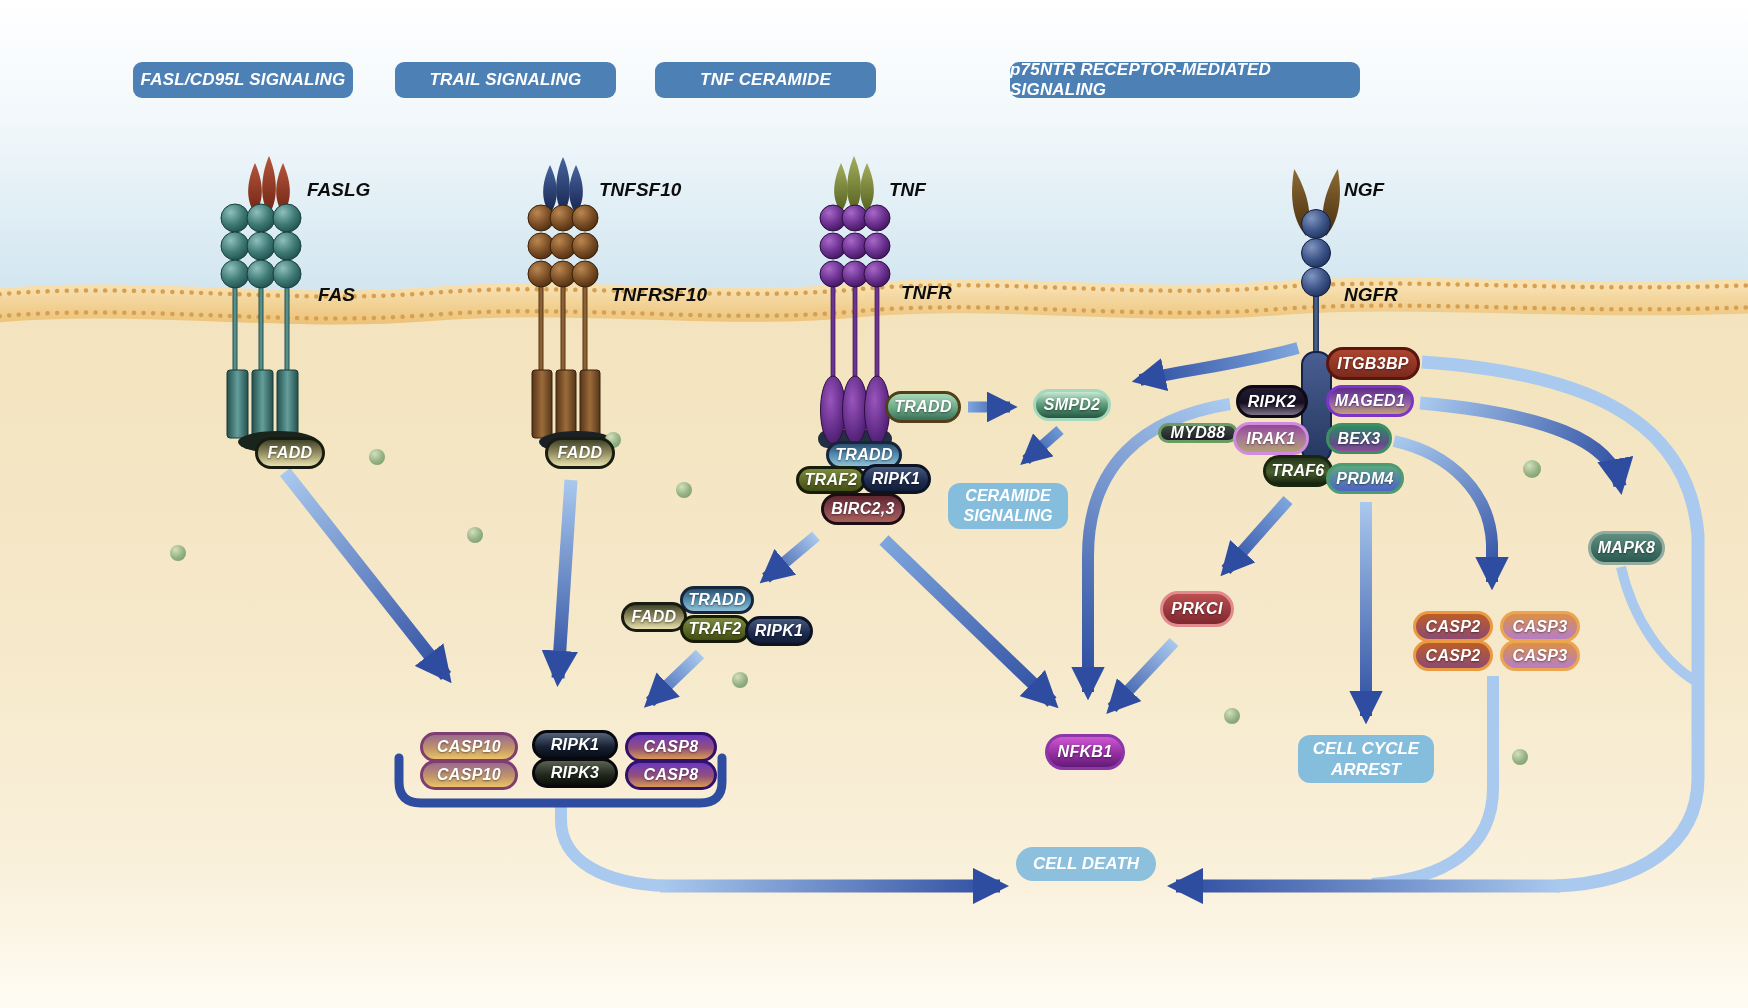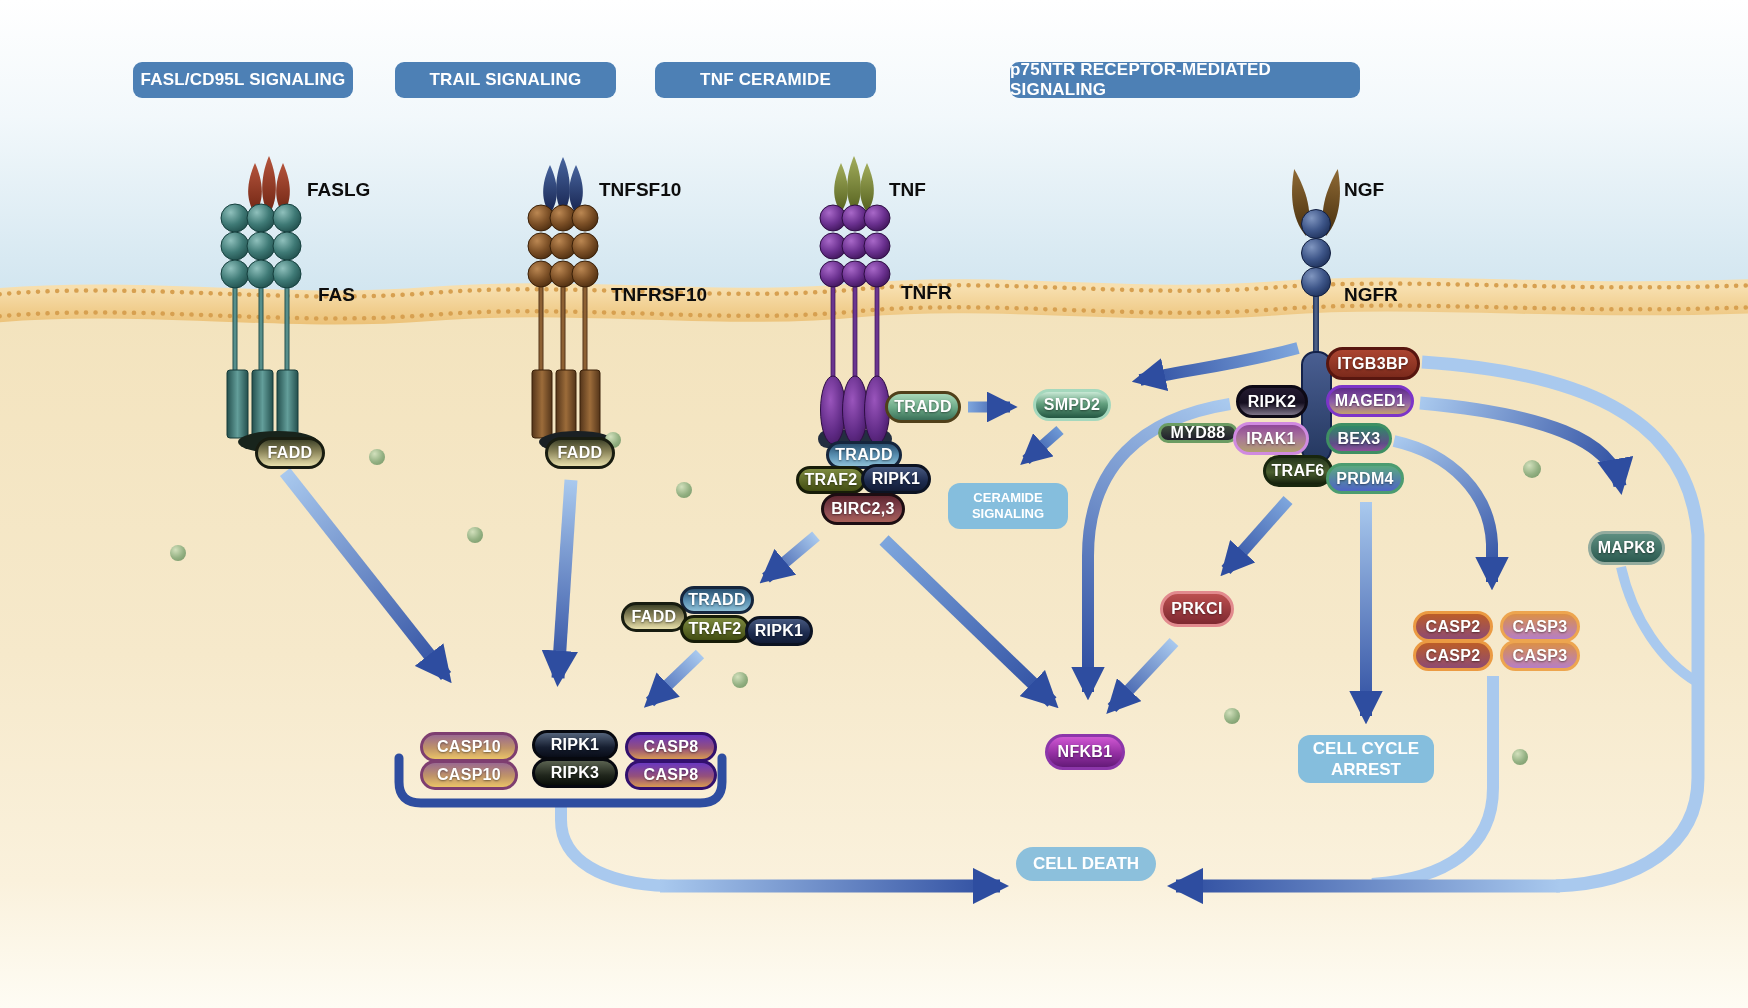--- a/index.html
+++ b/index.html
@@ -1,17 +1,17 @@
 <!DOCTYPE html>
 <html><head>
 <meta charset="utf-8">
 <style>
   html,body{margin:0;padding:0;background:#fff;}
   .canvas{position:relative;width:1748px;height:1008px;overflow:hidden;
-          font-family:"Liberation Sans",sans-serif;background:#fff;}
+          font-family:"Liberation Sans",sans-serif;background:#fff;font-style:italic;}
   svg.layer{position:absolute;left:0;top:0;}
   .hdr{position:absolute;height:36px;background:#4d80b5;border-radius:9px;color:#fff;
        font-weight:bold;font-size:17px;display:flex;align-items:center;justify-content:center;
        letter-spacing:.2px;}
   .rlabel{position:absolute;color:#0d0d0d;font-weight:bold;font-size:19px;white-space:nowrap;}
   .pill{position:absolute;border-radius:40px;border:3px solid #222;box-sizing:border-box;
         display:flex;align-items:center;justify-content:center;color:#fff;font-weight:bold;
         font-size:16px;letter-spacing:.3px;text-shadow:0 1px 2px rgba(0,0,0,.45);white-space:nowrap;}
   .infobox{position:absolute;background:#85bedd;border-radius:12px;color:#fff;font-weight:bold;
         font-size:17px;line-height:1.25;display:flex;flex-direction:column;align-items:center;
@@ -374,21 +374,21 @@
 
 <div class="pill p-prkci" style="left:1160px;top:591px;width:74px;height:36px">PRKCI</div>
 <div class="pill p-nfkb1" style="left:1045px;top:734px;width:80px;height:36px">NFKB1</div>
 <div class="pill p-mapk8" style="left:1588px;top:531px;width:77px;height:34px">MAPK8</div>
 
 <div class="pill p-casp2" style="left:1413px;top:611px;width:80px;height:31px">CASP2</div>
 <div class="pill p-casp2" style="left:1413px;top:640px;width:80px;height:31px">CASP2</div>
 <div class="pill p-casp3" style="left:1500px;top:611px;width:80px;height:31px">CASP3</div>
 <div class="pill p-casp3" style="left:1500px;top:640px;width:80px;height:31px">CASP3</div>
 
-<div class="infobox" style="left:948px;top:483px;width:120px;height:46px;font-size:13px">
+<div class="infobox" style="left:948px;top:483px;width:120px;height:46px;font-size:16px">
   <span>CERAMIDE</span>
   <span>SIGNALING</span>
 </div>
 <div class="infobox" style="left:1298px;top:735px;width:136px;height:48px">
   <span>CELL CYCLE</span>
   <span>ARREST</span>
 </div>
 <div class="infobox" style="left:1016px;top:847px;width:140px;height:34px;border-radius:17px;background:#8cc0dc">
   <span>CELL DEATH</span>
 </div>

